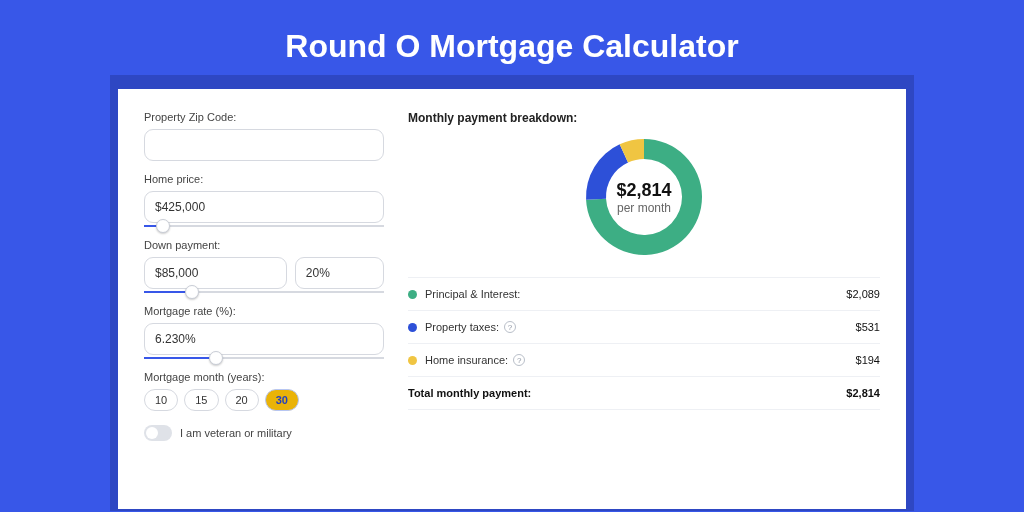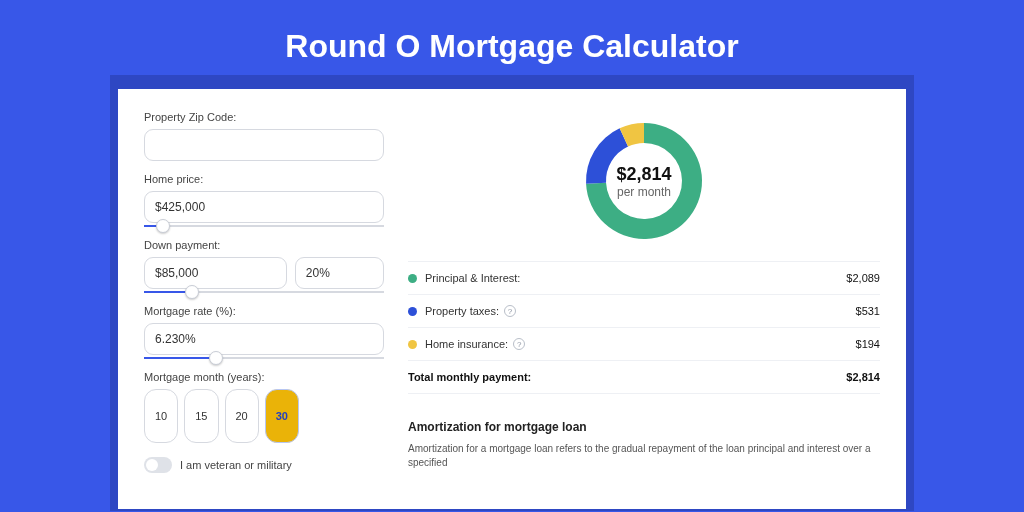--- a/index.html
+++ b/index.html
@@ -11,21 +11,21 @@
 .lbl{font-size:11px;color:#444;margin-bottom:6px;display:block}
 .field{margin-bottom:12px}
 .inp{width:100%;border:1px solid #d6d9e0;border-radius:9px;padding:8px 10px;font-size:12px;color:#333}
 .slider-track{position:relative;height:2px;background:#d6d9e0;margin-top:2px}
 .slider-fill{position:absolute;left:0;top:0;height:2px;background:#3857e8}
 .slider-thumb{position:absolute;top:-6px;width:14px;height:14px;border-radius:50%;background:#fff;border:1px solid #c9cdd6;box-shadow:0 1px 2px rgba(0,0,0,.2);transform:translateX(-50%);cursor:pointer}
 .row2{display:flex;gap:8px}
 .row2 .inp:first-child{flex:1.8}
 .row2 .inp:last-child{flex:1}
 .period-btns{display:flex;gap:6px}
-.period-btn{border:1px solid #d6d9e0;border-radius:12px;background:#fff;padding:20px 10px;font-size:11px;color:#333;cursor:pointer}
+.period-btn{border:1px solid #d6d9e0;border-radius:12px;background:#fff;padding:4px 10px;font-size:11px;color:#333;cursor:pointer}
 .period-btn.active{background:#eab308;border-color:#b7c6f2;color:#2340c0;font-weight:700}
 .toggle-row{display:flex;align-items:center;gap:8px;margin-top:14px}
 .toggle{width:28px;height:16px;background:#dfe2e8;border-radius:8px;position:relative;cursor:pointer}
 .toggle-knob{position:absolute;left:2px;top:2px;width:12px;height:12px;background:#fff;border-radius:50%}
 .toggle-label{font-size:11px;color:#444}
 .section-title{font-size:12px;font-weight:700;color:#222;margin-bottom:10px}
 .donut-wrap{display:flex;justify-content:center;margin:8px 0 18px}
 .donut{position:relative;width:124px;height:124px}
 .donut-center{position:absolute;inset:0;display:flex;flex-direction:column;align-items:center;justify-content:center}
 .donut-amt{font-size:18px;font-weight:700;color:#111}
@@ -96,20 +96,21 @@
 
     <div class="toggle-row">
       <div class="toggle">
           <div class="toggle-knob"></div>
         </div>
       <span class="toggle-label">I am veteran or military</span>
     </div>
   </div>
 
   <div class="right">
+    <div class="section-title">Monthly payment breakdown:</div>
 
     <div class="donut-wrap">
       <div class="donut">
         <svg width="124" height="124" viewBox="0 0 124 124" id="donut-svg">
             <path d="M 62 4 A 58 58 0 1 1 4.066819475413141 64.78327043343424 L 24.043778276994814 63.823522008112086 A 38 38 0 1 0 62 24 Z" fill="#3dae84"></path>
             <path d="M 4.066819475413141 64.78327043343424 A 58 58 0 0 1 37.6545382468873 9.356876118264722 L 46.04952505830547 27.50967745679413 A 38 38 0 0 0 24.043778276994814 63.823522008112086 Z" fill="#2d50d8"></path>
             <path d="M 37.6545382468873 9.356876118264722 A 58 58 0 0 1 62.00000000000004 4 L 62.00000000000003 24 A 38 38 0 0 0 46.04952505830547 27.50967745679413 Z" fill="#f0c542"></path>
           </svg>
         <div class="donut-center">
           <div class="donut-amt">$2,814</div>
@@ -141,18 +142,14 @@
             <span class="info-icon">?</span>
           </span>
           <span class="legend-val">$194</span>
         </div>
         <div class="legend-row total">
           <span class="legend-label">Total monthly payment:</span>
           <span class="legend-val">$2,814</span>
         </div>
       </div>
 
-    <div class="amort-card">
-      <div class="amort-title">Amortization for mortgage loan</div>
-      <div class="amort-text">Amortization for a mortgage loan refers to the gradual repayment of the loan principal and interest over a specified</div>
-    </div>
   </div>
 </div>
 
 </body></html>

